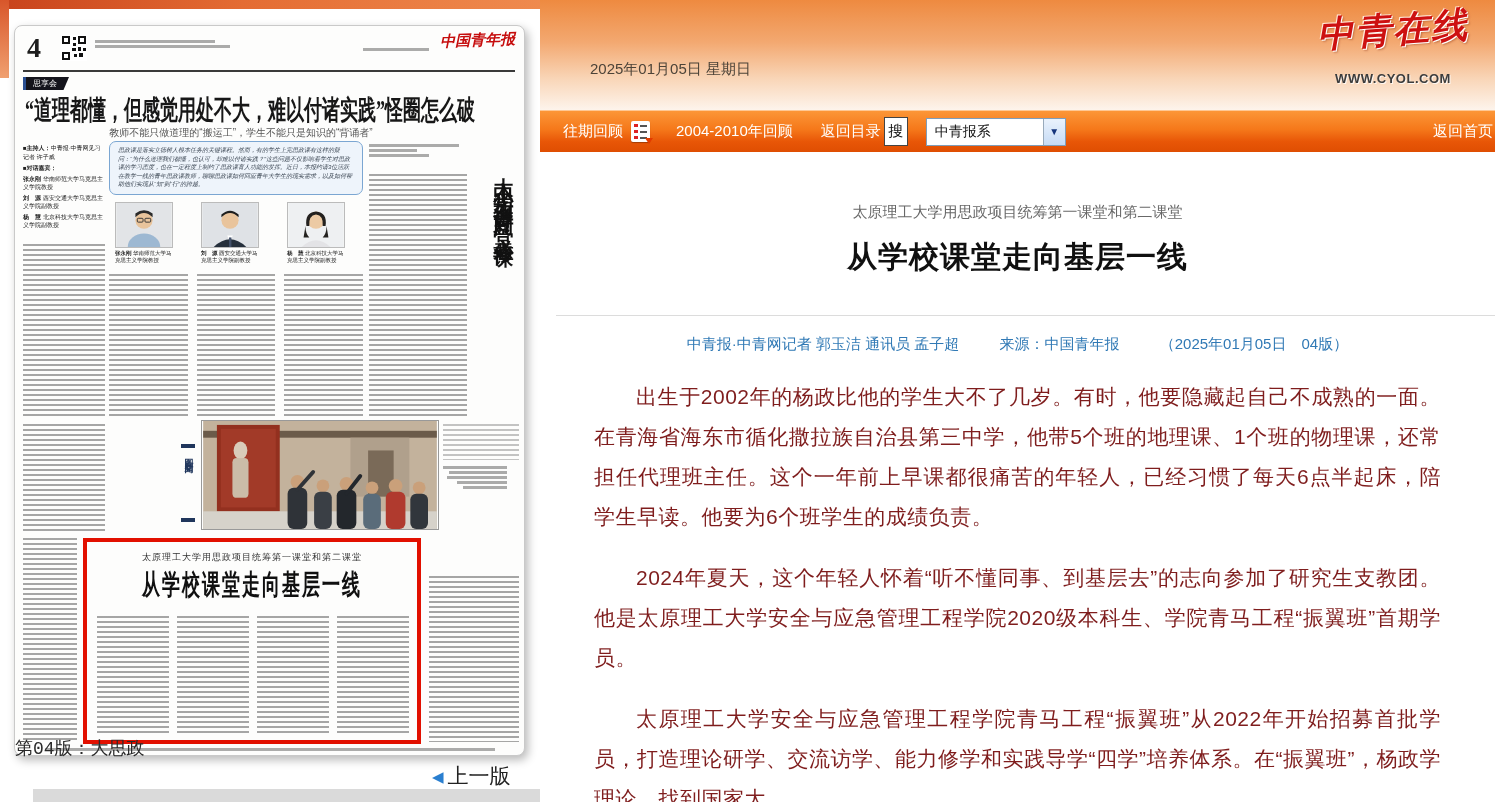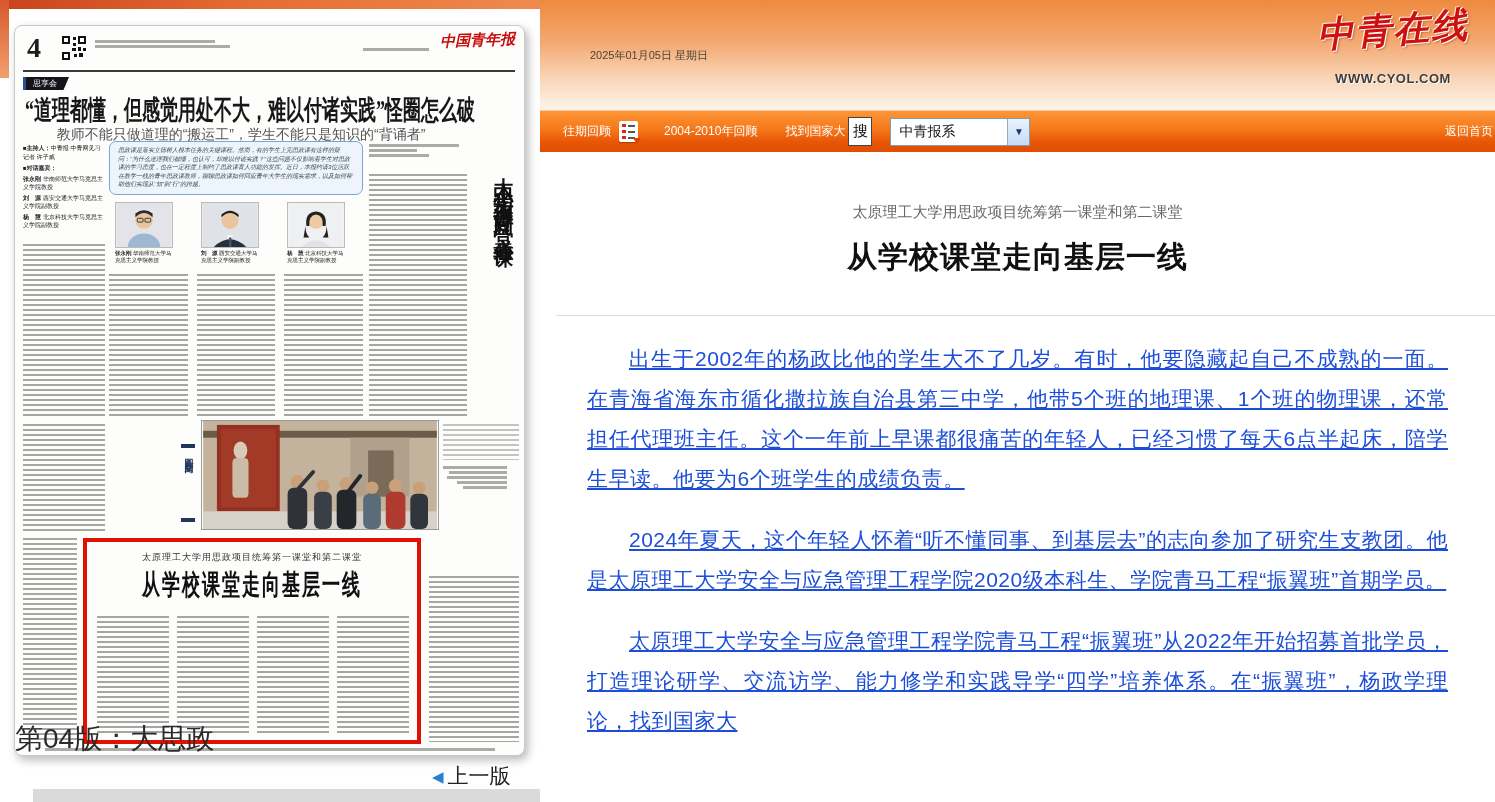--- a/index.html
+++ b/index.html
@@ -19,21 +19,21 @@
   .pp-pagenum{left:12px;top:6px;font:bold 28px "Liberation Serif",serif;color:#1d1d1d;}
   .pp-section{left:0;top:10px;width:100%;text-align:center;font:bold 23px "Liberation Serif",serif;
     letter-spacing:8px;color:#111;}
   .pp-masthead{left:425px;top:5px;width:80px;color:#c60d0d;font:bold italic 15px "Liberation Serif",serif;
     transform:rotate(-2deg);}
   .pp-rule{left:8px;top:44px;width:492px;border-top:2px solid #3a3a3a;}
   .pp-tag{left:8px;top:51px;background:#14141c;color:#fff;font-size:8px;line-height:13px;height:13px;
     padding:0 12px 0 7px;clip-path:polygon(0 0,100% 0,88% 100%,0 100%);border-left:3px solid #2a4f92;}
   .pp-headline{left:10px;top:66px;width:434px;text-align:center;color:#171717;
     font:bold 18px "Liberation Serif",serif;transform:scaleY(1.5);transform-origin:top center;white-space:nowrap;}
-  .pp-subheadline{left:16px;top:100px;width:420px;text-align:center;color:#555;font-size:14px;}
+  .pp-subheadline{left:16px;top:100px;width:420px;text-align:center;color:#555;font-size:10px;}
 
   .pp-host{left:8px;top:118px;width:82px;font-size:6px;line-height:8.5px;color:#222;}
   .pp-host b{font-size:6px;}
   .guest-row{margin-top:2px;}
   .guest-name{font-weight:bold;margin-right:2px;}
 
   .intro-box{left:94px;top:115px;width:254px;height:54px;background:#eef4fb;border:1px solid #7ba6d2;
     border-radius:7px;padding:4px 8px;font-size:6px;line-height:8.5px;color:#3c4754;
     font-style:italic;overflow:hidden;}
 
@@ -58,41 +58,41 @@
   .rb-cols{left:10px;top:74px;width:312px;height:118px;display:flex;gap:8px;}
   .rb-cols > div{flex:1;}
 
   
   .sim{background-image:repeating-linear-gradient(180deg, rgba(45,45,45,.42) 0px, rgba(45,45,45,.42) 2px,
     transparent 2px, transparent 5px);}
   .sim-lt{background-image:repeating-linear-gradient(180deg, rgba(45,45,45,.28) 0px, rgba(45,45,45,.28) 2px,
     transparent 2px, transparent 5px);}
   .sim-line{height:3px;background:rgba(70,70,70,.45);margin-bottom:2px;}
 
-  .page-footer-label{position:absolute;left:15px;top:720px;font-size:28px;color:#2a2a2a;}
+  .page-footer-label{position:absolute;left:15px;top:736px;font-size:18px;color:#2a2a2a;font-family:Liberation Mono, monospace;}
   .prev-link{position:absolute;left:432px;top:762px;font-size:21px;color:#222;cursor:pointer;}
   .prev-arrow{color:#2a7fd0;font-size:15px;margin-right:4px;vertical-align:1px;}
   .bottom-gray{position:absolute;left:33px;top:789px;width:507px;height:13px;background:#dadada;}
 
   
   #right-panel{position:absolute;left:540px;top:0;width:955px;height:802px;background:#fff;overflow:hidden;}
   .site-header{position:absolute;left:0;top:0;width:955px;height:110px;
     background:linear-gradient(180deg,#ee8a40 0%,#f3a870 38%,#f9d6b8 72%,#fdf4ec 100%);}
-  .date-line{position:absolute;left:50px;top:48px;font-size:11px;color:#4c4338;}
+  .date-line{position:absolute;left:50px;top:60px;font-size:15px;color:#4c4338;}
   .site-logo{position:absolute;right:26px;top:6px;text-align:center;cursor:pointer;}
   .logo-text{font:bold italic 36px "Liberation Serif",serif;color:#cd1111;letter-spacing:2px;
     transform:rotate(-4deg);display:inline-block;
     text-shadow:1px 1px 0 #fff,-1px -1px 0 #ffe9d8,2px 2px 2px rgba(120,30,0,.35);}
   .logo-sub{font-weight:bold;font-size:13px;color:#3d3d3d;letter-spacing:.5px;margin-top:16px;
     text-shadow:1px 1px 0 rgba(255,255,255,.8);}
 
   .navbar{position:absolute;left:0;top:110px;width:955px;height:45px;display:flex;align-items:center;
     background:linear-gradient(180deg,#fc9637 0%,#f5781a 45%,#e85607 75%,#df4e02 100%);
     border-top:1px solid #ffc894;border-bottom:3px solid #fff;padding-left:23px;}
-  .nav-link{color:#fff;font-size:12px;white-space:nowrap;cursor:pointer;}
+  .nav-link{color:#fff;font-size:15px;white-space:nowrap;cursor:pointer;}
   .bi-icon{position:relative;display:inline-block;width:19px;height:21px;background:#fff;border-radius:2px;
     margin:0 26px 0 8px;vertical-align:-5px;box-shadow:0 1px 1px rgba(0,0,0,.3);cursor:pointer;}
   .bi-row{position:absolute;left:3px;height:3px;width:4px;background:#d22;}
   .bi-bar{position:absolute;left:9px;height:2px;width:7px;background:#555;}
   .bi-tri{position:absolute;right:-3px;bottom:-2px;width:0;height:0;
     border-left:4px solid transparent;border-right:4px solid transparent;border-top:6px solid #e33b00;}
   .nav-gap{margin-left:28px;}
   .search-input{margin-left:22px;width:180px;height:27px;border:1px solid #888;padding:0 8px;font-size:14px;
     color:#444;background:#fff;}
   .search-input::placeholder{color:#9a9a9a;}
@@ -104,22 +104,22 @@
   .ps-arrow{width:22px;height:100%;background:linear-gradient(180deg,#eaf2fc,#c6dbf5);border-left:1px solid #9ab;
     display:flex;align-items:center;justify-content:center;font-size:10px;color:#16357c;}
   .back-home{margin-left:auto;padding-right:2px;}
 
   .article-kicker{margin-top:48px;text-align:center;font-size:15px;color:#686868;}
   .article-title{margin-top:15px;text-align:center;font-size:30px;font-weight:bold;color:#101010;letter-spacing:1px;}
   .article-divider{margin:37px 0 0 16px;border-top:1px solid #dcdcdc;}
   .article-byline{margin-top:19px;text-align:center;font-size:15px;color:#3079b5;}
   .article-byline span{margin:0 18px;}
   .article-body{margin:23px 36px 0 36px;}
-  .article-body p{margin:11px;padding:0;font-size:21px;line-height:40px;color:#1d4ed8;text-align:justify;
-    text-indent:2em;letter-spacing:.5px;text-decoration:underline;}
+  .article-body p{margin:18px;padding:0;font-size:21px;line-height:40px;color:#7f1d1d;text-align:justify;
+    text-indent:2em;letter-spacing:.5px;}
   .article-body p + p{margin-top:21px;}
 </style>
 </head>
 <body>
 
 <div id="left-panel">
   <div class="top-strip"></div>
   <div class="left-strip"></div>
 
   <div id="paper-page">
@@ -290,32 +290,37 @@
     <span class="bi-icon">
       <span class="bi-row" style="top:3px;"></span>
         <span class="bi-bar" style="top:3.5px;"></span>
       <span class="bi-row" style="top:9px;"></span>
         <span class="bi-bar" style="top:9.5px;"></span>
       <span class="bi-row" style="top:15px;"></span>
         <span class="bi-bar" style="top:15.5px;"></span>
       <span class="bi-tri"></span>
     </span>
     <span class="nav-link">2004-2010年回顾</span>
-    <span class="nav-link nav-gap">找到国家大</span>
+    <span class="nav-link nav-gap">返回目录</span>
     <button class="search-btn">搜</button>
     <div class="paper-select">
       <span class="ps-text">中青报系</span>
       <span class="ps-arrow">▼</span>
     </div>
     <span class="nav-link back-home">返回首页</span>
   </div>
 
   <div style="position:absolute;left:0;top:155px;width:955px;">
     <div class="article-kicker">太原理工大学用思政项目统筹第一课堂和第二课堂</div>
     <h1 class="article-title" style="margin-bottom:0;">从学校课堂走向基层一线</h1>
     <div class="article-divider"></div>
+    <div class="article-byline">
+      <span>中青报·中青网记者 郭玉洁 通讯员 孟子超</span>
+      <span>来源：中国青年报</span>
+      <span>（2025年01月05日　04版）</span>
+    </div>
     <div class="article-body">
       <p>出生于2002年的杨政比他的学生大不了几岁。有时，他要隐藏起自己不成熟的一面。在青海省海东市循化撒拉族自治县第三中学，他带5个班的地理课、1个班的物理课，还常担任代理班主任。这个一年前上早课都很痛苦的年轻人，已经习惯了每天6点半起床，陪学生早读。他要为6个班学生的成绩负责。</p>
       <p>2024年夏天，这个年轻人怀着“听不懂同事、到基层去”的志向参加了研究生支教团。他是太原理工大学安全与应急管理工程学院2020级本科生、学院青马工程“振翼班”首期学员。</p>
       <p>太原理工大学安全与应急管理工程学院青马工程“振翼班”从2022年开始招募首批学员，打造理论研学、交流访学、能力修学和实践导学“四学”培养体系。在“振翼班”，杨政学理论，找到国家大</p>
     </div>
   </div>
 </div>
 
 </body></html>

